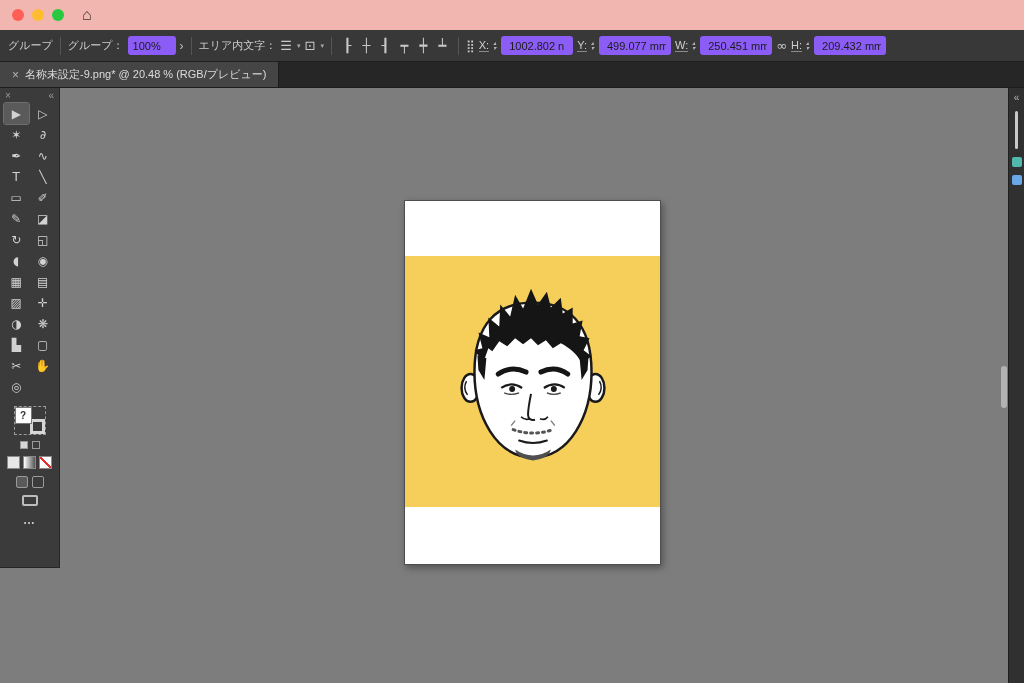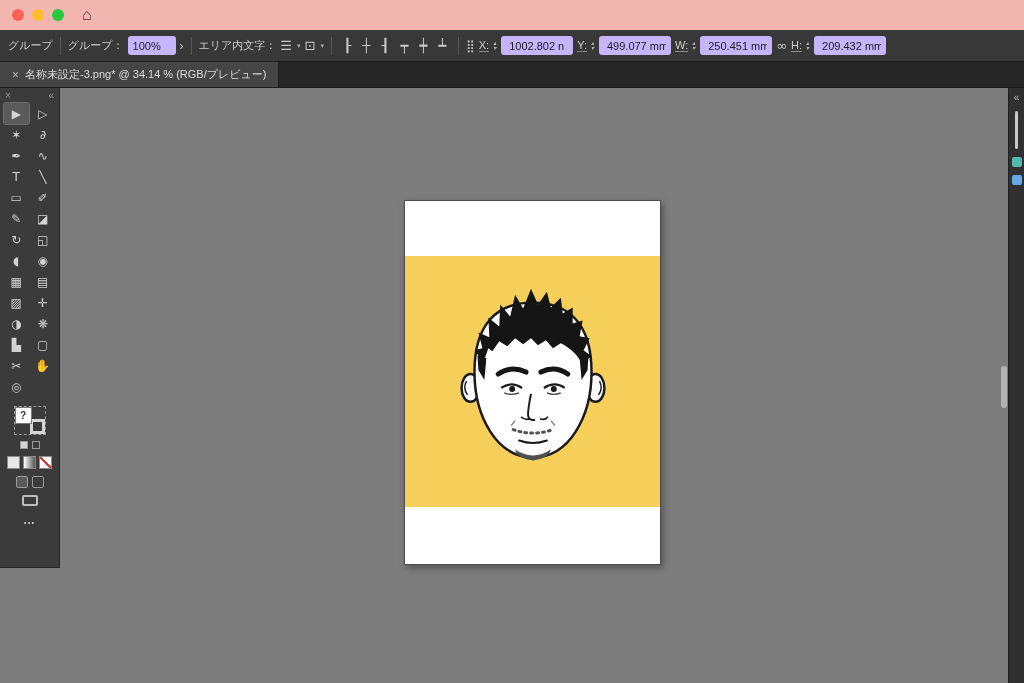--- a/index.html
+++ b/index.html
@@ -15,21 +15,21 @@
     font-size:13px; font-weight:bold; color:#4a403d; pointer-events:none; }
 
   
   .controlbar { position:absolute; top:30px; left:0; width:1024px; height:32px;
     background:#383838; border-bottom:1px solid #1f1f1f;
     display:flex; align-items:center; gap:4px; padding:0 8px;
     color:#cfcfcf; font-size:11px; white-space:nowrap; z-index:20; }
   .cb-label { color:#cfcfcf; }
   .cb-label.u { border-bottom:1px solid #8a8a8a; }
   .sep { width:1px; height:18px; background:#555; margin:0 3px; flex:0 0 auto; }
-  .field { background:#c4b5fd; color:#1c1c1c; border:none; border-radius:3px;
+  .field { background:#8b5cf6; color:#1c1c1c; border:none; border-radius:3px;
     height:19px; font-size:11px; padding:0 5px; font-family:"Liberation Sans",sans-serif; }
   .field.opacity { width:48px; }
   .field.num { width:72px;padding-left:8px; }
   .chev { color:#bfbfbf; font-size:12px; }
   .mini-ico { color:#c8c8c8; font-size:13px; font-family:"DejaVu Sans",sans-serif; }
   .drop { font-size:7px; color:#aaa; margin-left:1px; }
   .align-ico { color:#c8c8c8; font-size:13px; width:17px; text-align:center;
     font-family:"DejaVu Sans Mono",monospace; cursor:default; }
   .stepper { display:inline-flex; flex-direction:column; line-height:5px;
     font-size:6px; color:#b5b5b5; margin-right:1px; }
@@ -161,21 +161,21 @@
   <span class="stepper">
       <i>▴</i>
       <i>▾</i>
     </span>
   <input class="field num" readonly="" value="209.432 mm" style="">
 </div>
 
 <div class="tabbar">
   <div class="tab">
     <span class="tab-close">×</span>
-    <span class="tab-title">名称未設定-3.png* @ 34.14 % (RGB/プレビュー)</span>
+    <span class="tab-title">名称未設定-9.png* @ 20.48 % (RGB/プレビュー)</span>
   </div>
 </div>
 
 <div class="canvas">
   <div class="artboard">
     <svg viewBox="0 0 257 365" xmlns="http://www.w3.org/2000/svg">
       <rect x="0" y="55" width="257" height="253" fill="#f5cf5a"></rect>
 
       <ellipse cx="66" cy="188" rx="9" ry="14" fill="#ffffff" stroke="#1a1a1a" stroke-width="2.5"></ellipse>
       <ellipse cx="192" cy="188" rx="9" ry="14" fill="#ffffff" stroke="#1a1a1a" stroke-width="2.5"></ellipse>

